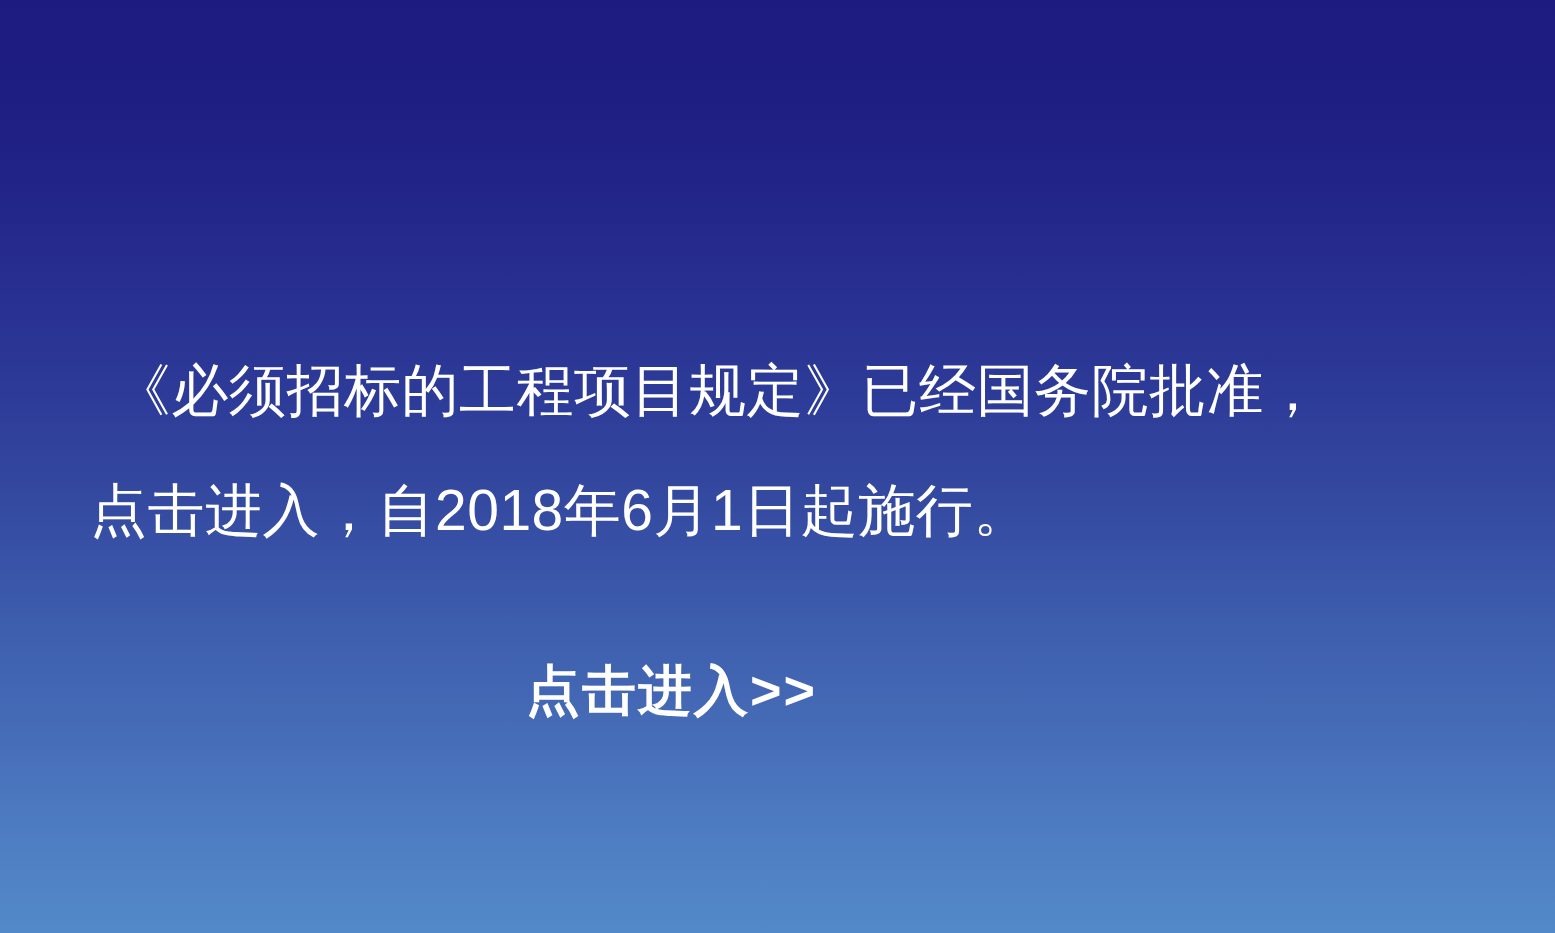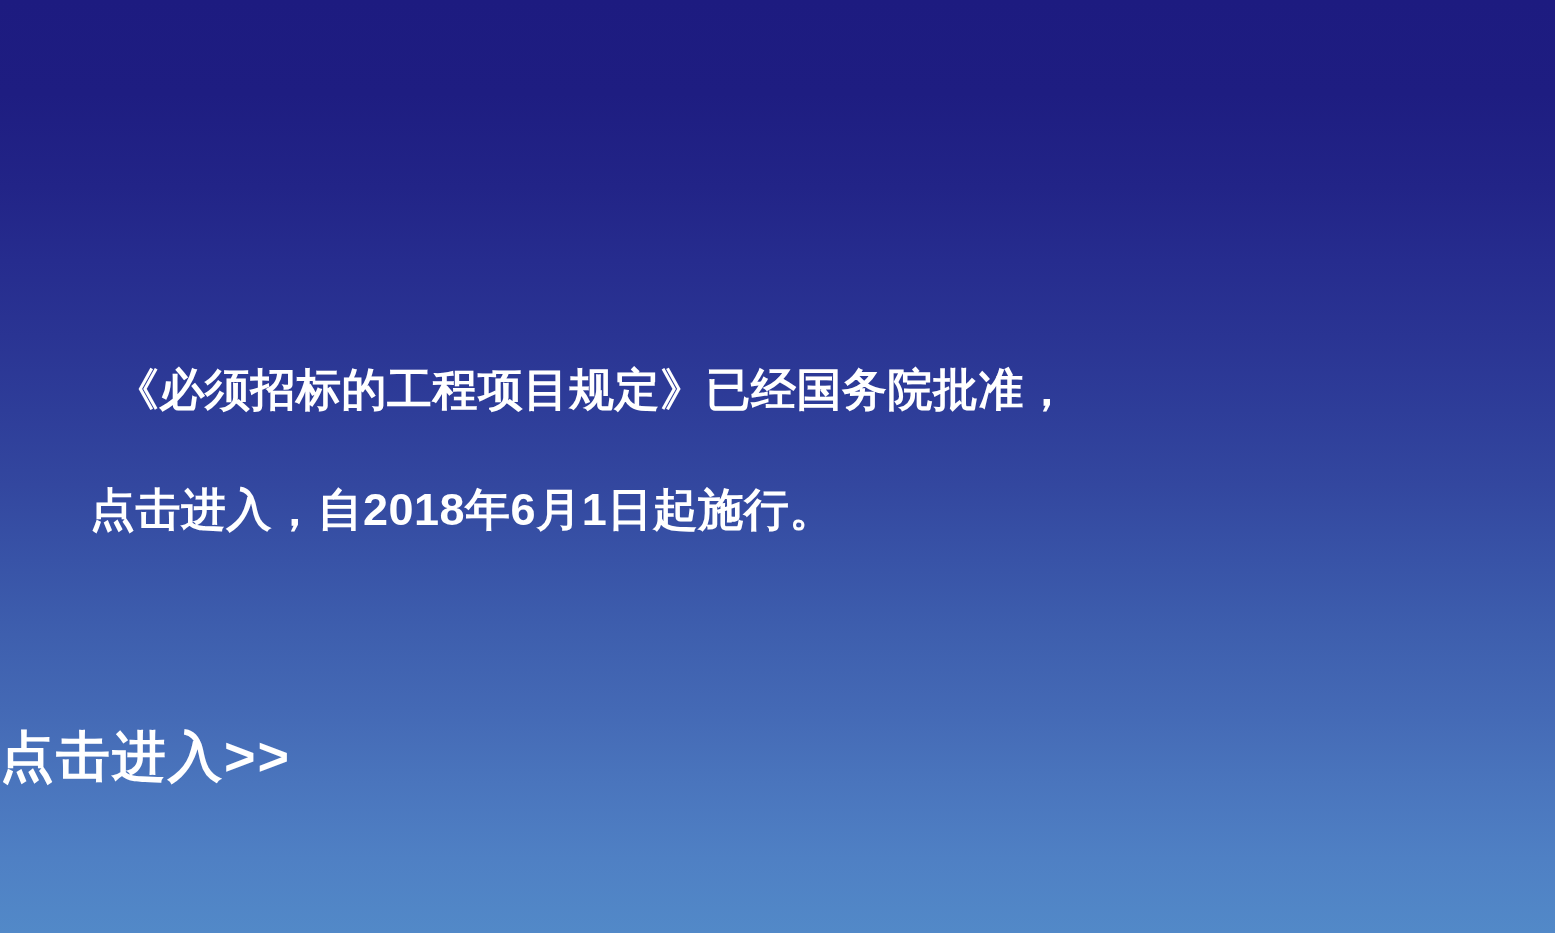--- a/index.html
+++ b/index.html
@@ -36,40 +36,40 @@
 
   
   .paragraph {
     position: absolute;
     left: 86px;
     top: 330px;
     width: 1400px;
   }
   .para-line {
     color: #ffffff;
-    font-size: 45px;
+    font-size: 57px;
     line-height: 120px;
-    font-weight: 700;
+    font-weight: 400;
     letter-spacing: 0.5px;
     white-space: nowrap;
   }
   .para-line.line-1 {
     padding-left: 28px;
   }
   .para-line.line-2 {
     padding-left: 4px;
   }
 
   
   .cta-wrap {
     position: absolute;
     left: 0;
-    top: 718px;
+    top: 652px;
     width: 1555px;
-    text-align: left;
+    text-align: center;
     padding-right: 212px;
     box-sizing: border-box;
   }
   .cta-link {
     display: inline-block;
     color: #ffffff;
     font-size: 54px;
     font-weight: 700;
     line-height: 76px;
     letter-spacing: 2px;

